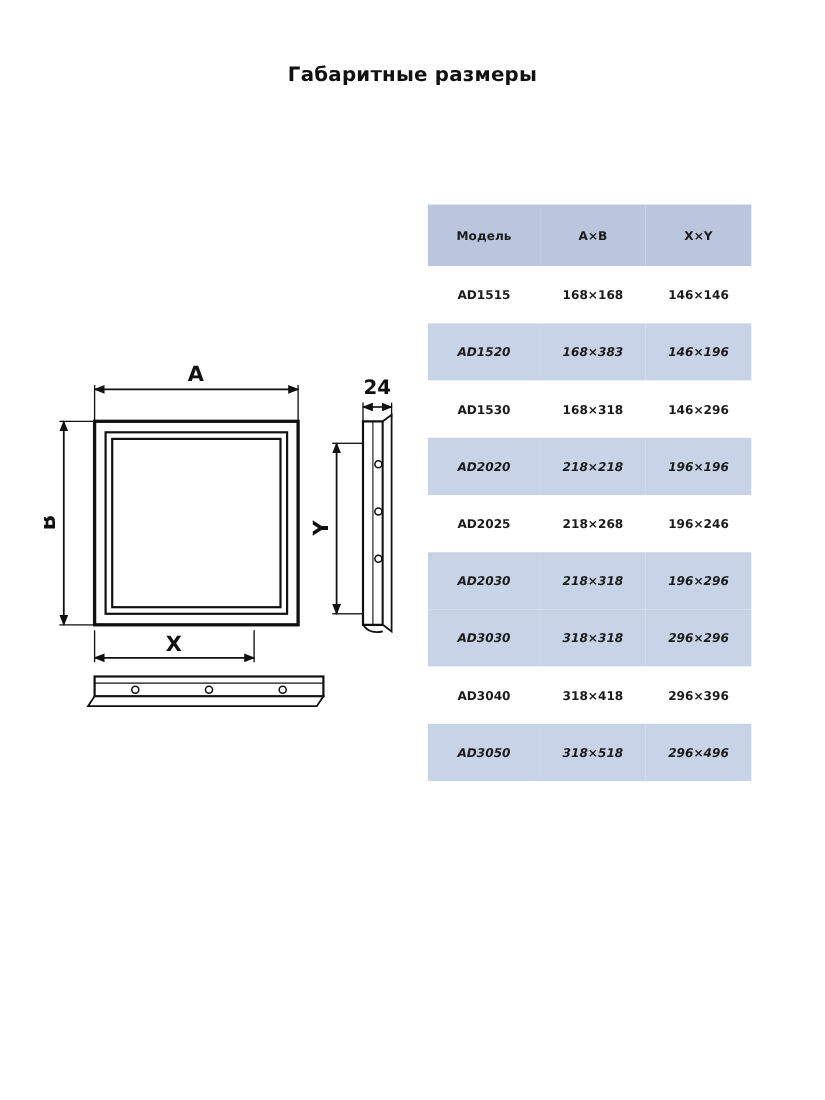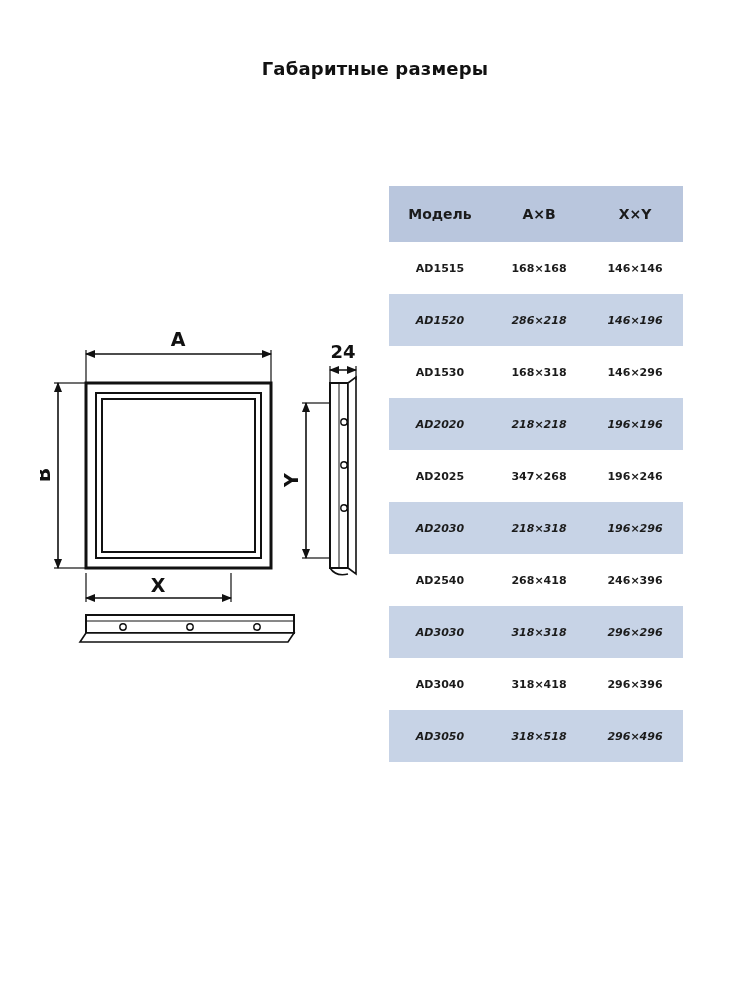--- a/index.html
+++ b/index.html
@@ -49,21 +49,21 @@
     color: #1b1b1b;
     text-align: center;
     padding: 0;
     height: 52px;
     vertical-align: middle;
     border: none;
   }
   table.dims thead th {
     background: #b9c6dd;
     height: 56px;
-    font-size: 14px;
+    font-size: 11px;
     margin-top: 41px;
   }
   table.dims tbody tr.alt td {
     background: #c7d3e6;
     font-style: italic;
   }
   table.dims tbody tr.plain td {
     background: #ffffff;
   }
   col.c1 { width: 102px; }
@@ -193,48 +193,43 @@
         </tr>
       </thead>
       <tbody>
         <tr class="plain">
           <td>AD1515</td>
           <td>168×168</td>
           <td>146×146</td>
         </tr>
         <tr class="alt">
           <td>AD1520</td>
-          <td>286×218</td>
+          <td>168×383</td>
           <td>146×196</td>
         </tr>
         <tr class="plain">
           <td>AD1530</td>
           <td>168×318</td>
           <td>146×296</td>
         </tr>
         <tr class="alt">
           <td>AD2020</td>
           <td>218×218</td>
           <td>196×196</td>
         </tr>
         <tr class="plain">
           <td>AD2025</td>
-          <td>347×268</td>
+          <td>218×268</td>
           <td>196×246</td>
         </tr>
         <tr class="alt">
           <td>AD2030</td>
           <td>218×318</td>
           <td>196×296</td>
         </tr>
-        <tr class="plain">
-          <td>AD2540</td>
-          <td>268×418</td>
-          <td>246×396</td>
-        </tr>
         <tr class="alt">
           <td>AD3030</td>
           <td>318×318</td>
           <td>296×296</td>
         </tr>
         <tr class="plain">
           <td>AD3040</td>
           <td>318×418</td>
           <td>296×396</td>
         </tr>

